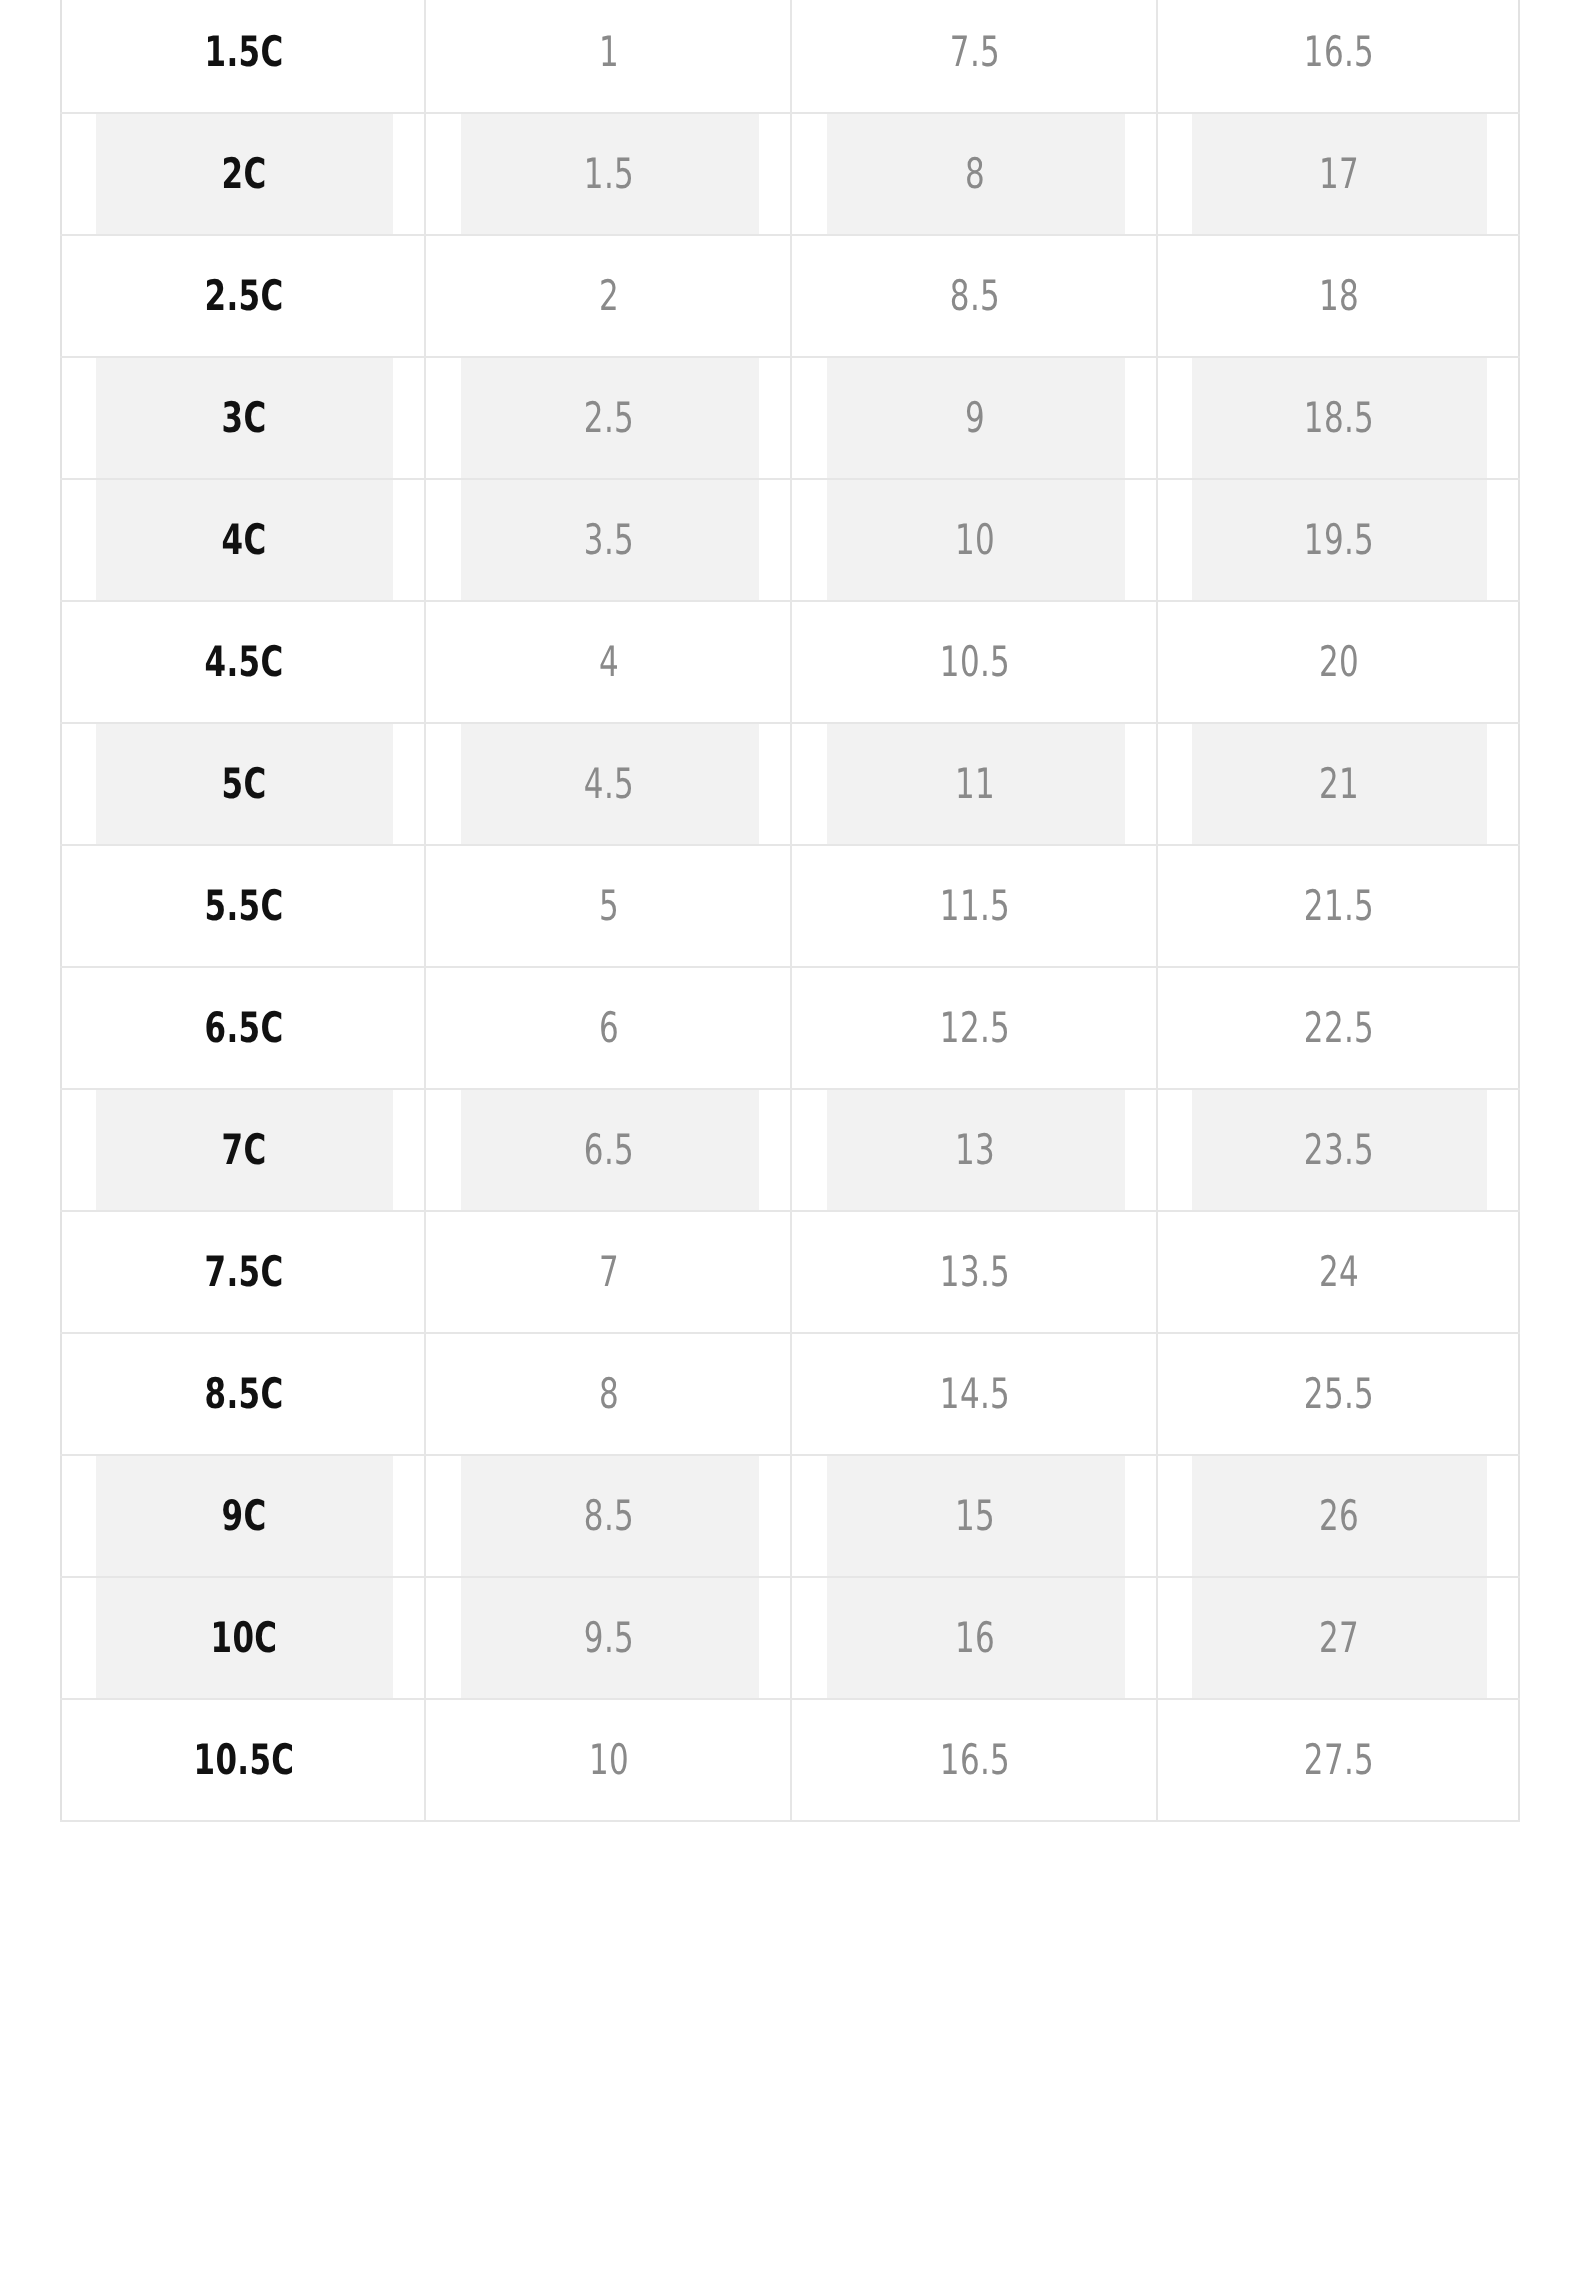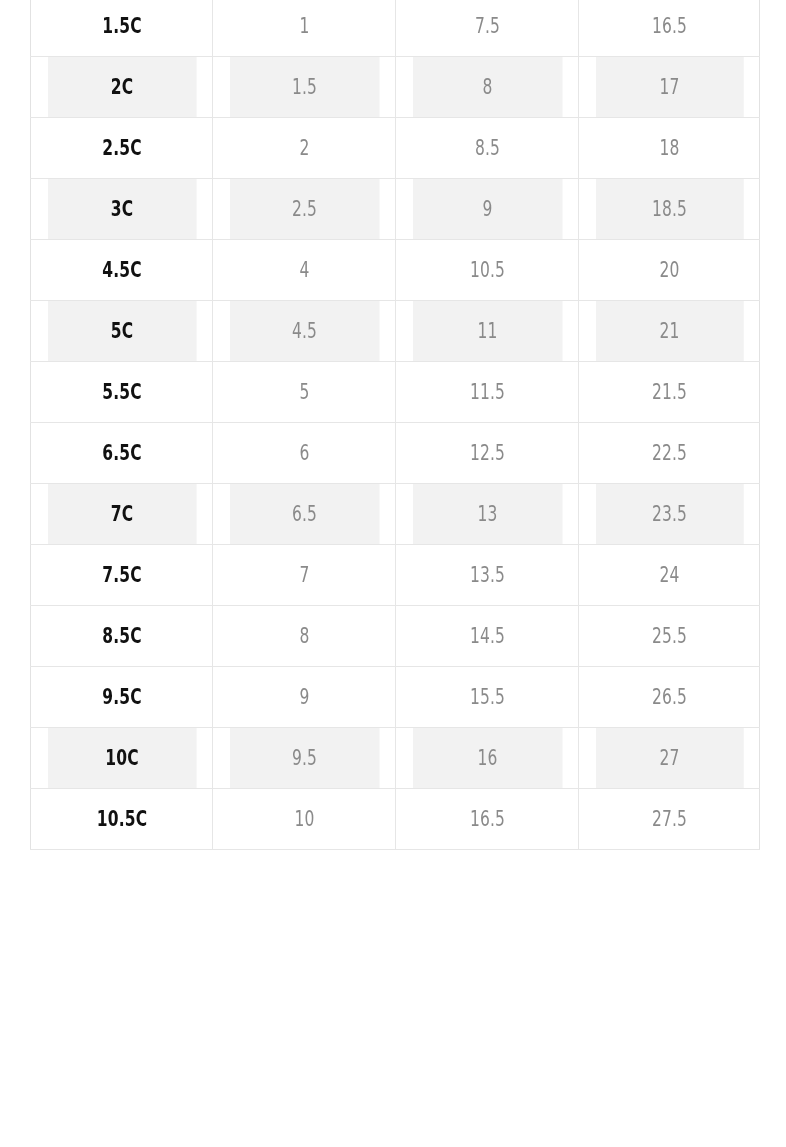--- a/index.html
+++ b/index.html
@@ -120,20 +120,26 @@
           <td class="col-value">2</td>
           <td class="col-value">8.5</td>
           <td class="col-value">18</td>
         </tr>
         <tr class="row-even">
           <td class="col-primary">3C</td>
           <td class="col-value">2.5</td>
           <td class="col-value">9</td>
           <td class="col-value">18.5</td>
         </tr>
+        <tr class="row-even">
+          <td class="col-primary">4C</td>
+          <td class="col-value">3.5</td>
+          <td class="col-value">10</td>
+          <td class="col-value">19.5</td>
+        </tr>
         <tr class="row-odd">
           <td class="col-primary">4.5C</td>
           <td class="col-value">4</td>
           <td class="col-value">10.5</td>
           <td class="col-value">20</td>
         </tr>
         <tr class="row-even">
           <td class="col-primary">5C</td>
           <td class="col-value">4.5</td>
           <td class="col-value">11</td>
@@ -162,25 +168,25 @@
           <td class="col-value">7</td>
           <td class="col-value">13.5</td>
           <td class="col-value">24</td>
         </tr>
         <tr class="row-odd">
           <td class="col-primary">8.5C</td>
           <td class="col-value">8</td>
           <td class="col-value">14.5</td>
           <td class="col-value">25.5</td>
         </tr>
-        <tr class="row-odd">
-          <td class="col-primary">9.5C</td>
-          <td class="col-value">9</td>
-          <td class="col-value">15.5</td>
-          <td class="col-value">26.5</td>
+        <tr class="row-even">
+          <td class="col-primary">9C</td>
+          <td class="col-value">8.5</td>
+          <td class="col-value">15</td>
+          <td class="col-value">26</td>
         </tr>
         <tr class="row-even">
           <td class="col-primary">10C</td>
           <td class="col-value">9.5</td>
           <td class="col-value">16</td>
           <td class="col-value">27</td>
         </tr>
         <tr class="row-odd">
           <td class="col-primary">10.5C</td>
           <td class="col-value">10</td>

